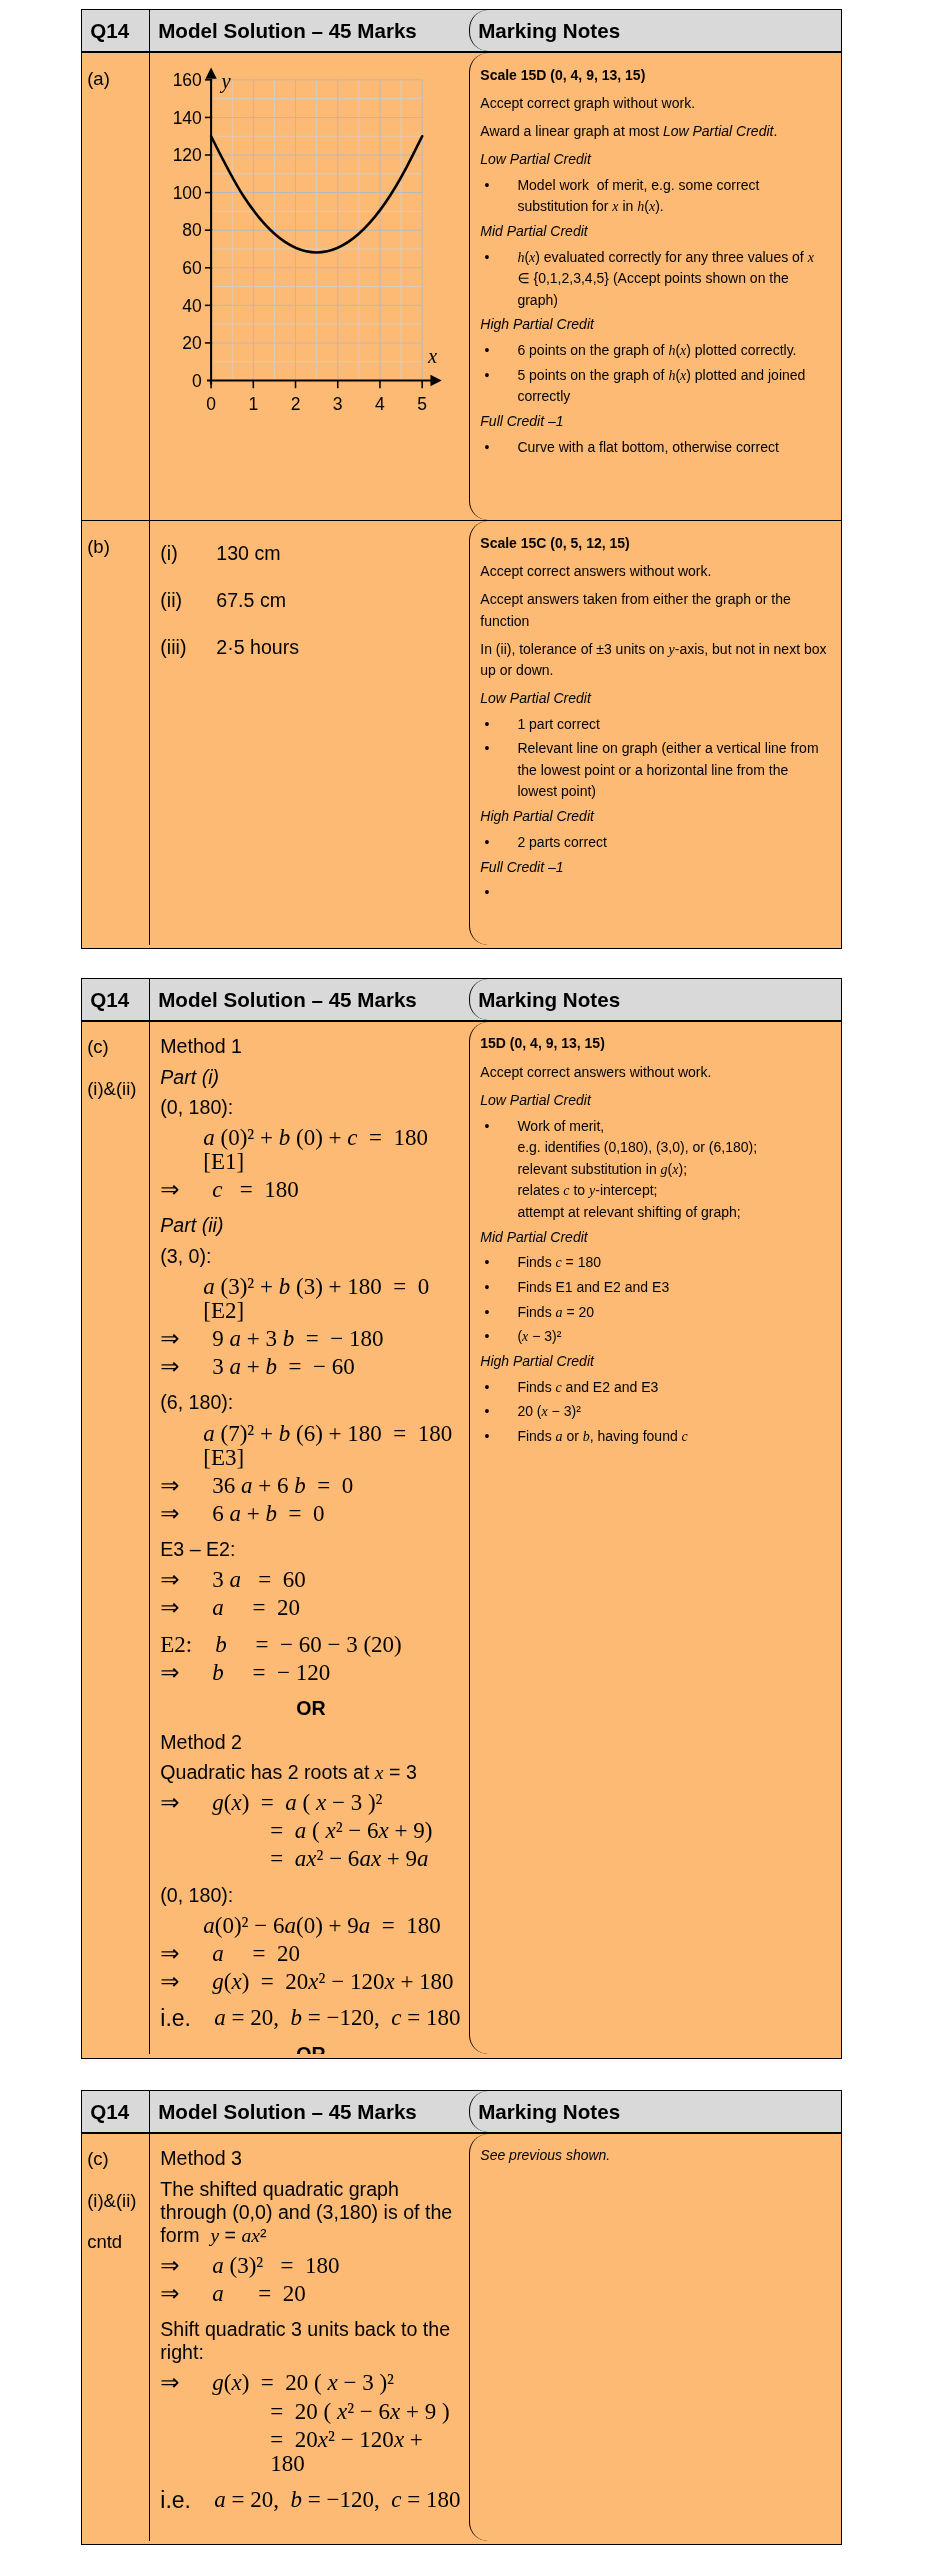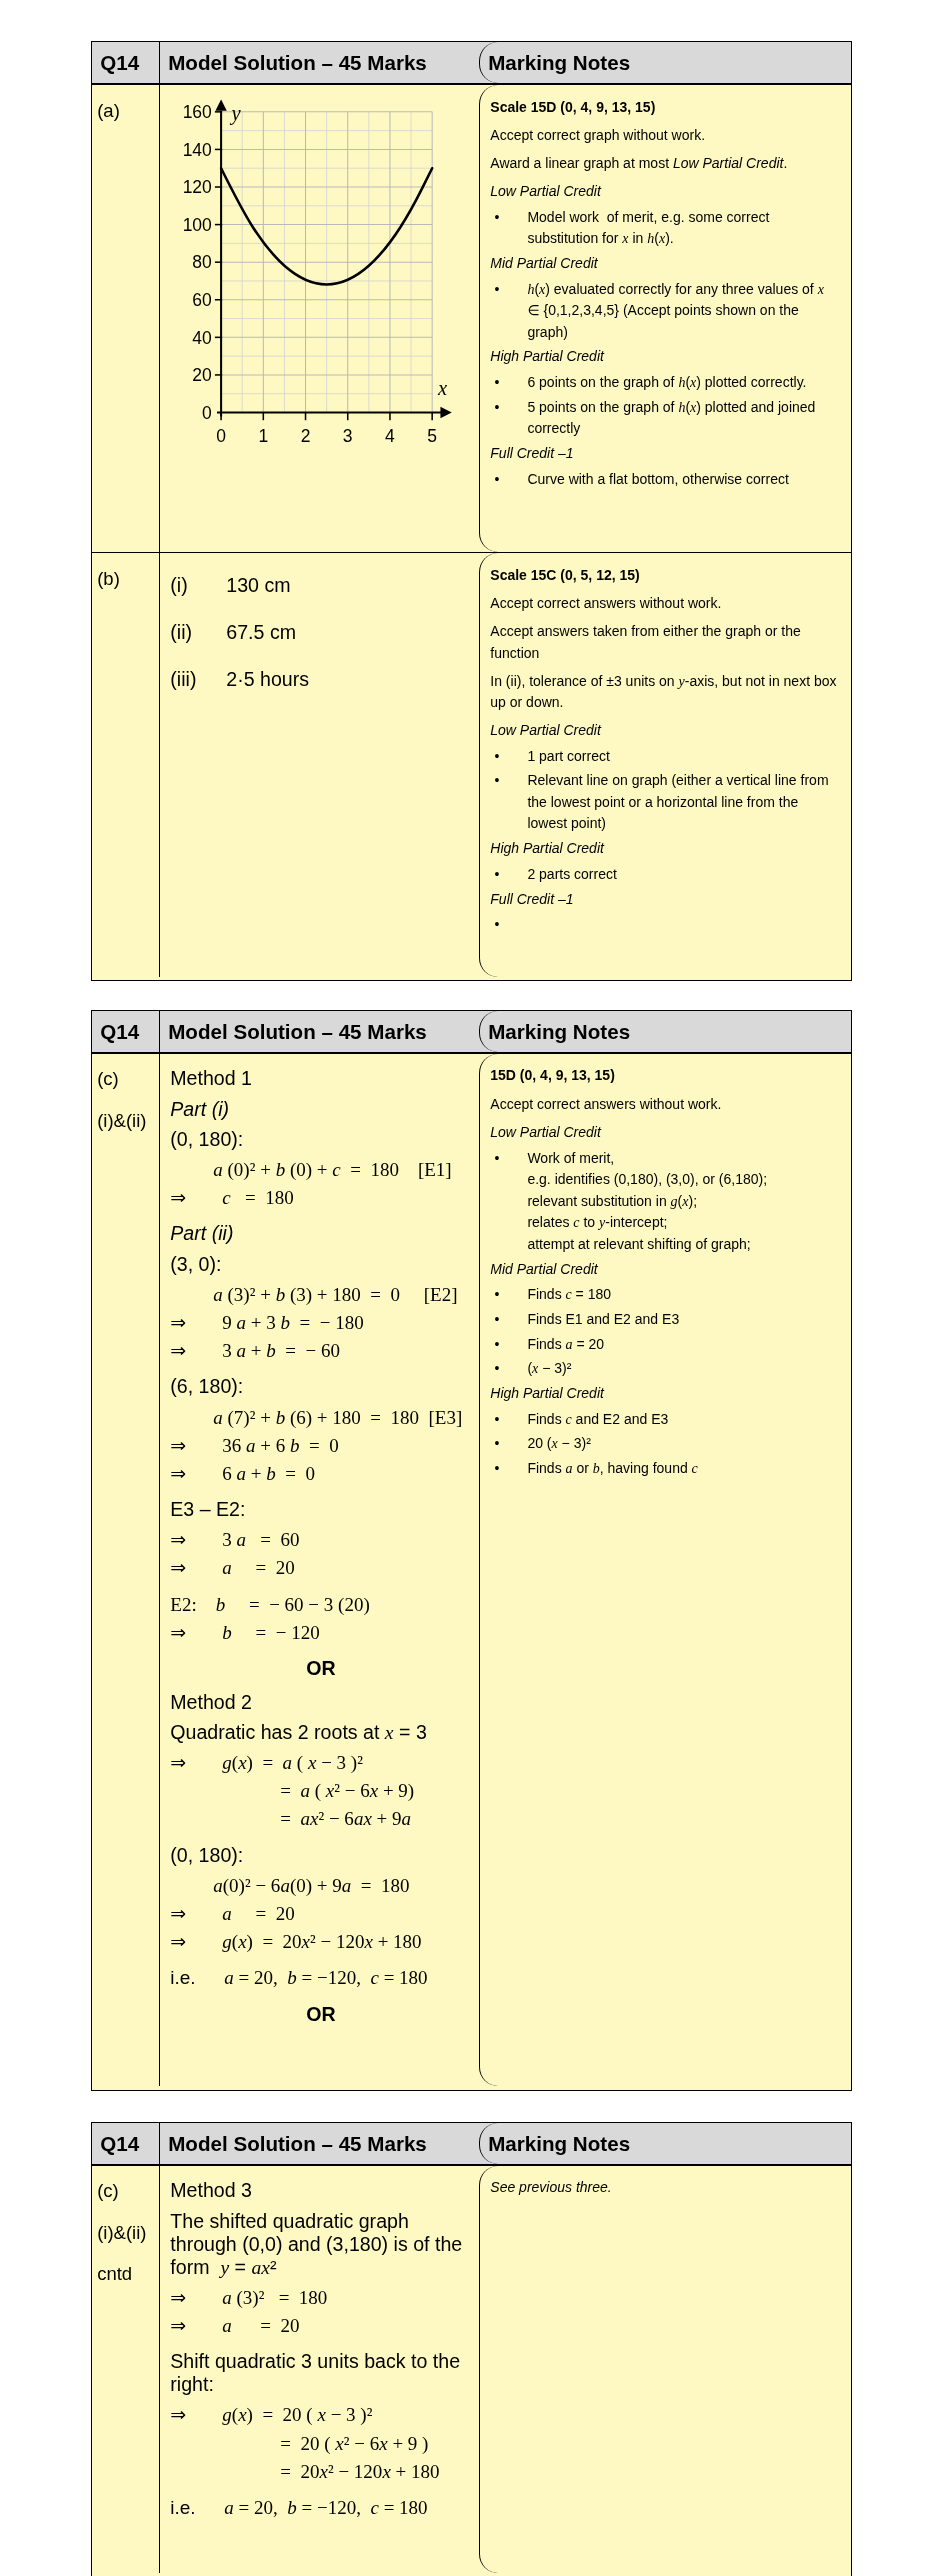--- a/index.html
+++ b/index.html
@@ -1,18 +1,18 @@
 <!DOCTYPE html>
 <html style="font-size:8.2px"><head>
 <meta charset="utf-8">
 <style>
   html,body{margin:0;padding:0;background:#fff;}
   .page{position:relative;width:937px;height:2578px;background:#ffffff;
         font-family:"Liberation Sans",sans-serif;color:#000;overflow:hidden;}
-  .tbl{position:absolute;left:91px;width:759px;border:1.5px solid #000;background:#fef9c3;margin-top:32px;}
+  .tbl{position:absolute;left:81px;width:759px;border:1.5px solid #000;background:#fdba74;}
   .trow{display:flex;width:100%;box-sizing:border-box;border-top:1px solid #000;overflow:hidden;}
   .trow.thead{border-top:none;height:42px;background:#d9d9d9;border-bottom:1.5px solid #000;
               font-weight:bold;font-size:20.6px;}
   .c{box-sizing:border-box;padding:0 7.2px;}
   .c1{flex:0 0 67px;}
   .c2{flex:0 0 320px;border-left:1px solid #000;}
   .c3{flex:1 1 auto;border-left:1px solid #000;border-radius:19px;}
   .th{display:flex;align-items:center;padding-left:8.2px;}
   .lab{padding-top:13.4px;padding-left:5.2px;font-size:18.5px;line-height:23px;}
   .ll{margin-bottom:18.5px;}
@@ -23,21 +23,21 @@
   .scale{font-weight:bold;margin-bottom:7.2px;}
   .p{margin-bottom:6.2px;}
   .ih{font-style:italic;margin:3.1px 0 4.1px;}
   .ihp{font-style:italic;}
   .b{display:flex;margin-bottom:3.1px;}
   .bu{flex:0 0 33px;padding-left:4.1px;}
   .btx{flex:1;}
   .mh{font-weight:normal;margin-bottom:7.2px;}
   .pit{font-style:italic;margin-bottom:7.2px;}
   .lbl{margin-bottom:7.2px;}
-  .eqc,.eqa,.eqi,.eq0,.ie{font-family:"Liberation Serif",serif;font-size:19px;line-height:24px;margin-bottom:4.1px;}
+  .eqc,.eqa,.eqi,.eq0,.ie{font-family:"Liberation Serif",serif;font-size:23px;line-height:24px;margin-bottom:4.1px;}
   .eqc{padding-left:43px;}
   .eqi{padding-left:110px;}
   .eqa,.ie{display:flex;}
   .ar{flex:0 0 52px;}
   .eqt{flex:1;}
   .iep{flex:0 0 54px;font-family:"Liberation Sans",sans-serif;}
   .or{font-weight:bold;text-align:center;margin:10.3px 0;font-size:19.6px;}
   .gt{margin-top:12.4px;}
   .mi{font-family:"Liberation Serif",serif;font-style:italic;}
   .it{font-style:italic;}
@@ -255,19 +255,19 @@
           <div class="blk lbl"><span class="rn">The shifted quadratic graph through (0,0) and (3,180) is of the form  </span><span class="mi">y</span><span class="rn"> = </span><span class="mi">a</span><span class="mi">x</span><span class="rn">²</span></div>
           <div class="blk eqa"><span class="ar">⇒</span><span class="eqt"><span class="mi">a</span><span class="rn"> (3)²   =  180</span></span></div>
           <div class="blk eqa"><span class="ar">⇒</span><span class="eqt"><span class="mi">a</span><span class="rn">      =  20</span></span></div>
           <div class="blk lbl gt"><span class="rn">Shift quadratic 3 units back to the right:</span></div>
           <div class="blk eqa"><span class="ar">⇒</span><span class="eqt"><span class="mi">g</span><span class="rn">(</span><span class="mi">x</span><span class="rn">)  =  20 ( </span><span class="mi">x</span><span class="rn"> − 3 )²</span></span></div>
           <div class="blk eqi"><span class="rn">=  20 ( </span><span class="mi">x</span><span class="rn">² − 6</span><span class="mi">x</span><span class="rn"> + 9 )</span></div>
           <div class="blk eqi"><span class="rn">=  20</span><span class="mi">x</span><span class="rn">² − 120</span><span class="mi">x</span><span class="rn"> + 180</span></div>
           <div class="blk ie gt"><span class="iep">i.e.</span><span class="eqt"><span class="mi">a</span><span class="rn"> = 20,  </span><span class="mi">b</span><span class="rn"> = −120,  </span><span class="mi">c</span><span class="rn"> = 180</span></span></div>
         </div>
       <div class="c c3 notes">
-          <div class="blk ihp"><span class="rn">See previous three.</span></div>
+          <div class="blk ihp"><span class="rn">See previous shown.</span></div>
         </div>
     </div>
   </section>
 
 </div>
 
 
 </body></html>

